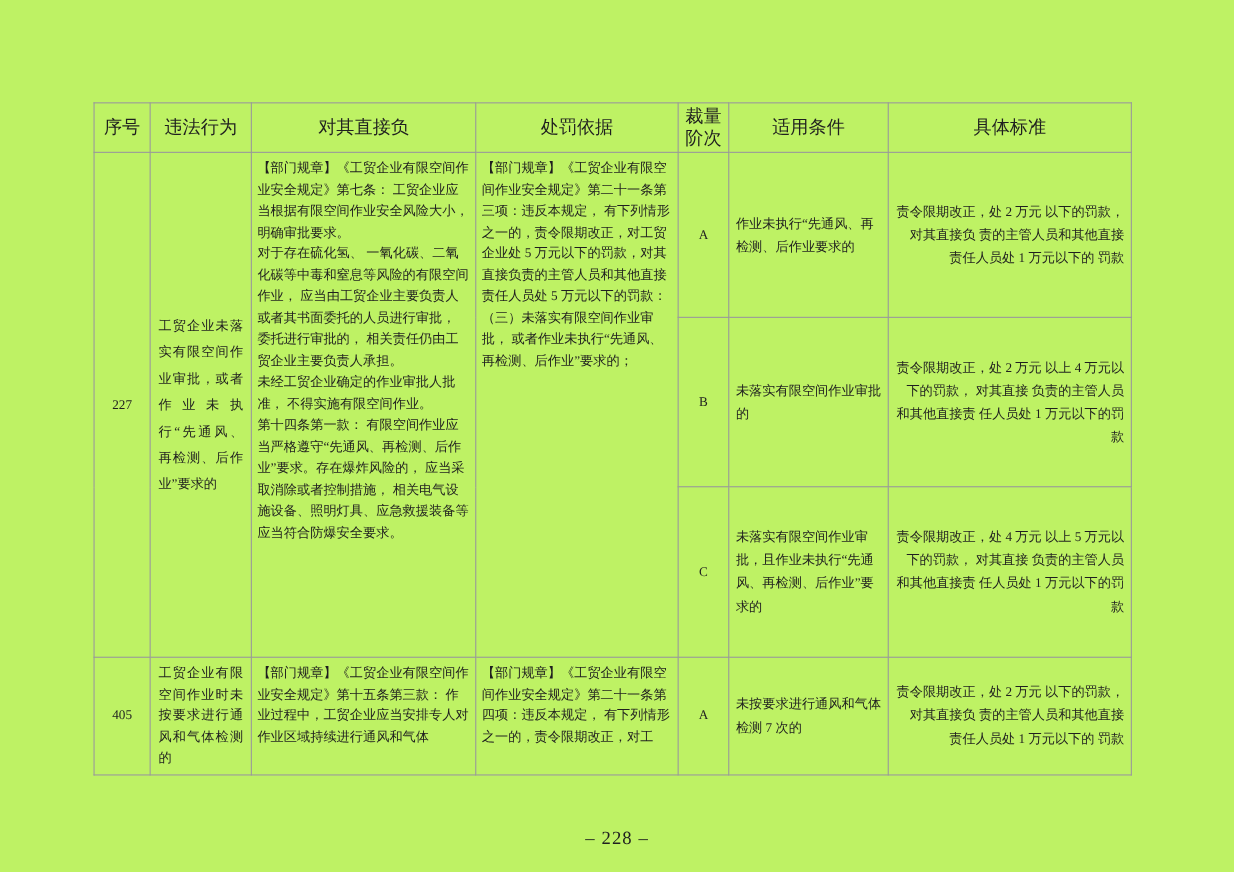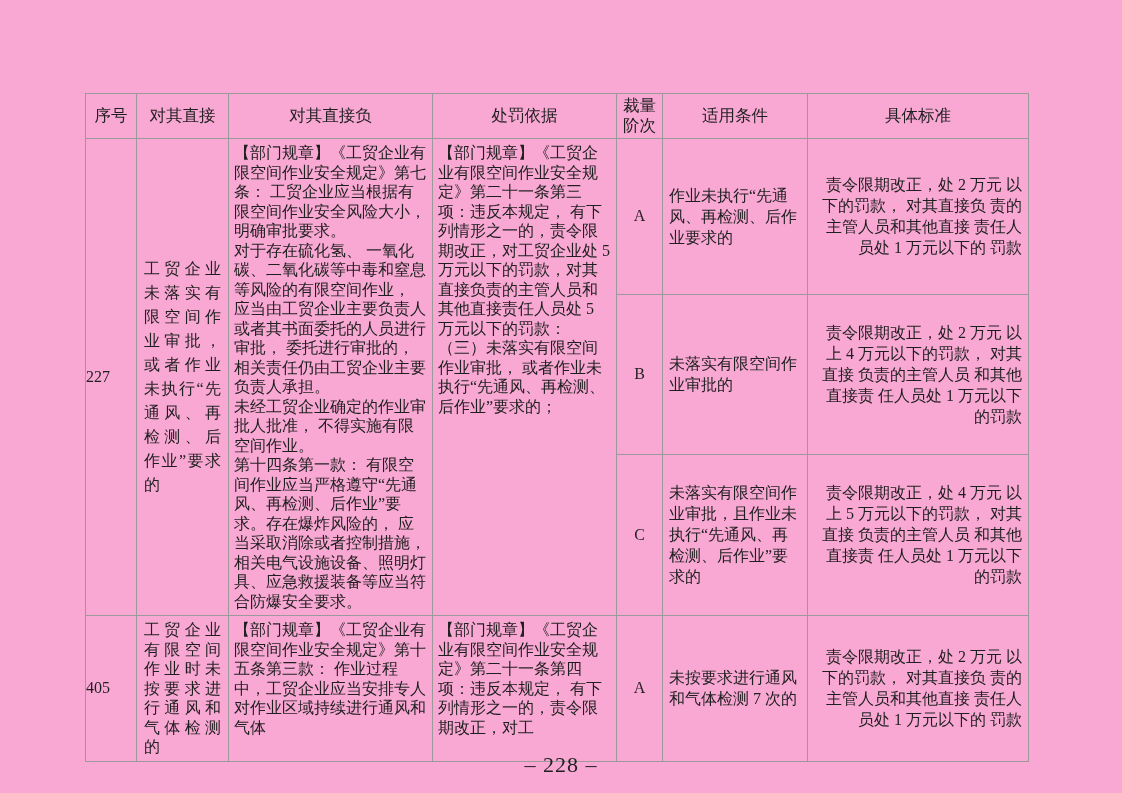--- a/index.html
+++ b/index.html
@@ -3,46 +3,46 @@
 <meta charset="utf-8">
 <style>
   * { margin: 0; padding: 0; box-sizing: border-box; }
   html, body { width: 1122px; height: 793px; }
   body {
     position: relative;
     background: #ffffff;
     font-family: "Liberation Serif", "DejaVu Serif", serif;
     color: #1f1f1f;
   }
-  .page { position: absolute; inset: 0; background: #f9a8d4; }
+  .page { position: absolute; inset: 0; background: #bef264; }
 
   table.reg-table {
     position: absolute;
     left: 85px;
     top: 93px;
     width: 943px;
     border-collapse: collapse;
     table-layout: fixed;
   }
   th, td {
     border: 1px solid #9a9a9a;
-    font-size: 16px;
+    font-size: 12px;
     overflow: hidden;
     word-break: break-all;
   }
   th {
     font-weight: normal;
     text-align: center;
     vertical-align: middle;
     height: 44px;
     font-size: 16.5px;
     padding: 2px;
     line-height: 20px;
   }
-  td.seq   { text-align: left; vertical-align: middle; }
+  td.seq   { text-align: center; vertical-align: middle; }
   td.violation {
     vertical-align: middle;
     text-align: justify;
     padding: 4px 7px;
     line-height: 24px;
     margin-top: 25px;
   }
   tr.row-228 td.violation { line-height: 19.5px; text-align: center; text-align: justify; }
   td.law, td.basis {
     vertical-align: top;
@@ -59,21 +59,21 @@
   tr.tier-b  { height: 154px; }
   tr.tier-c  { height: 155px; }
   tr.row-228 { height: 105px; }
 
   .footer {
     position: absolute;
     top: 752px;
     left: 0;
     width: 100%;
     text-align: center;
-    font-size: 22px;
+    font-size: 17px;
     letter-spacing: 1px;
     color: #1f1f1f;
   }
 </style>
 </head>
 <body>
 
 <div class="page">
 
   <table class="reg-table">
@@ -82,21 +82,21 @@
       <col style="width:92px">
       <col style="width:204px">
       <col style="width:184px">
       <col style="width:46px">
       <col style="width:145px">
       <col style="width:221px">
     </colgroup>
     <thead>
       <tr>
         <th>序号</th>
-        <th>对其直接</th>
+        <th>违法行为</th>
         <th>对其直接负</th>
         <th>处罚依据</th>
         <th>裁量阶次</th>
         <th>适用条件</th>
         <th>具体标准</th>
       </tr>
     </thead>
     <tbody>
       <tr class="tier-a">
         <td class="seq" rowspan="3">227</td>

